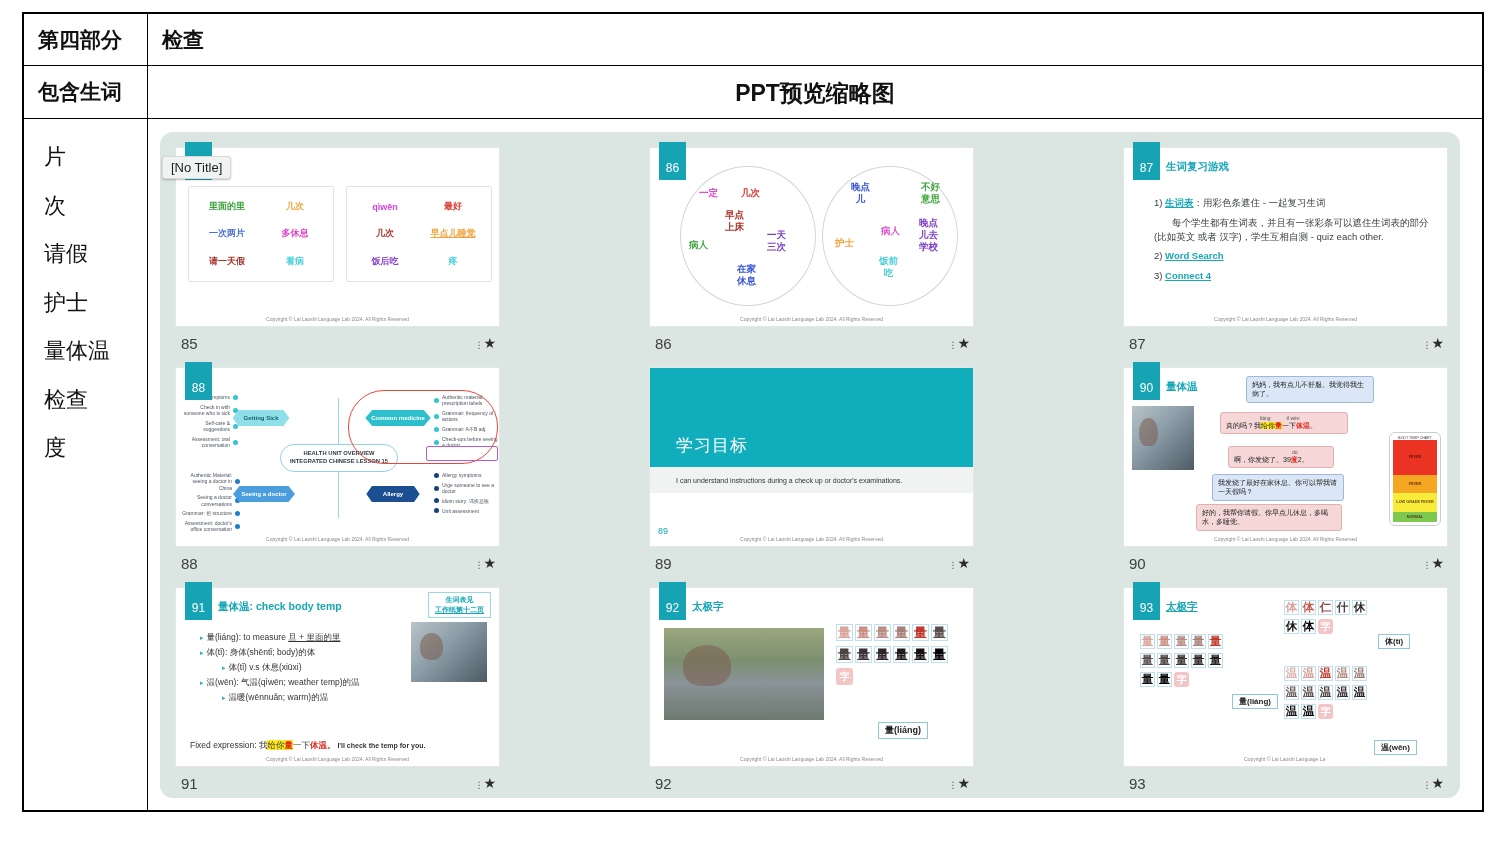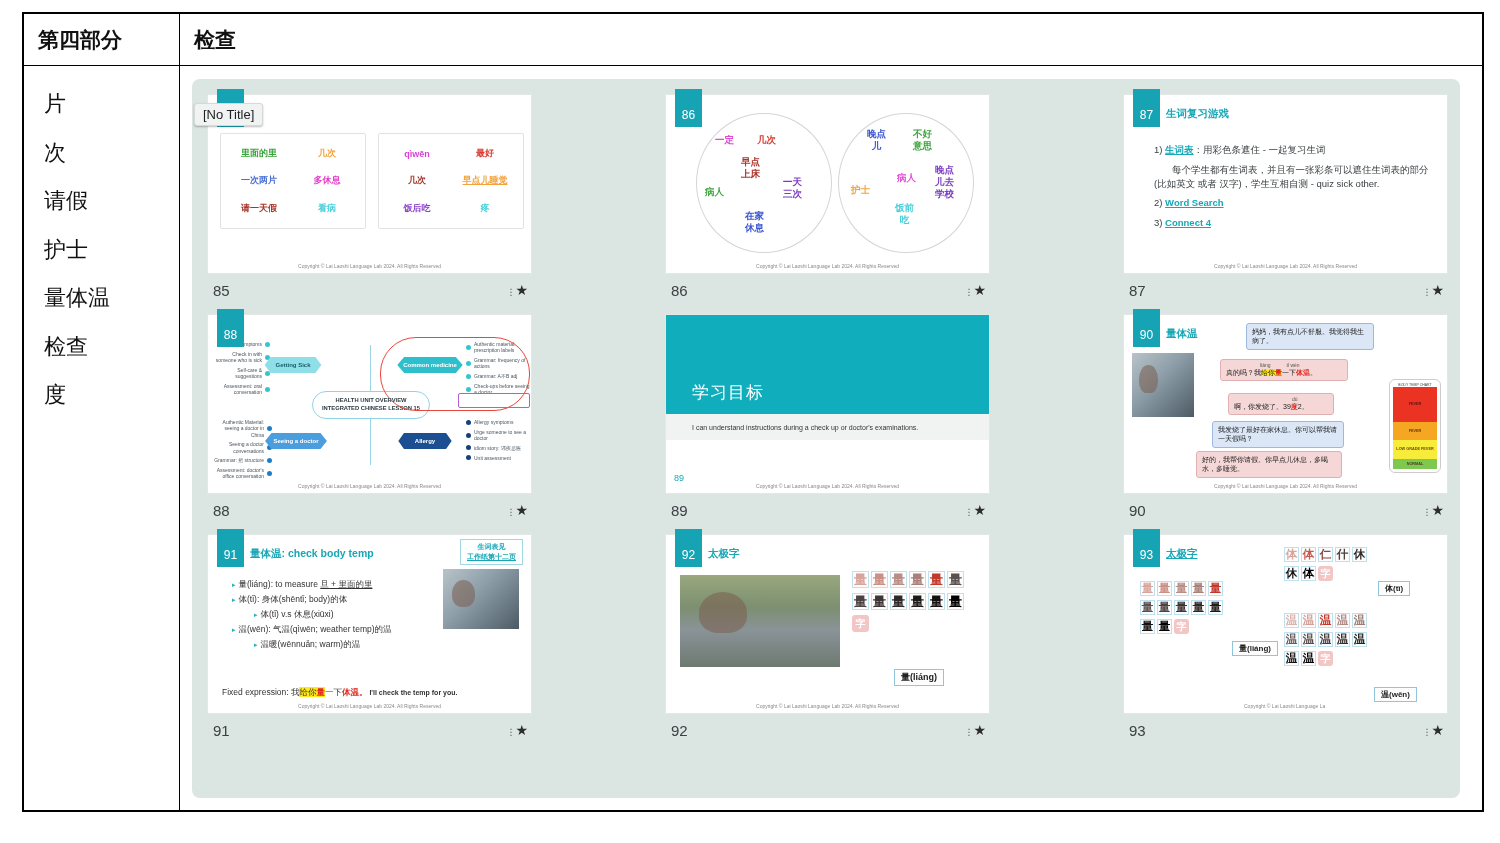--- a/index.html
+++ b/index.html
@@ -2,32 +2,32 @@
 <html><head>
 <meta charset="utf-8">
 <style>
   html,body{margin:0;padding:0;background:#fff;width:1500px;height:843px;
     font-family:"Liberation Sans","DejaVu Sans",sans-serif;}
   *{box-sizing:border-box;}
   .tbl{position:absolute;left:22px;top:12px;width:1462px;height:800px;
     border:2px solid #000;display:flex;flex-direction:column;}
   .trow{display:flex;border-bottom:1.5px solid #000;}
   .trow:last-child{border-bottom:none;flex:1;min-height:0;}
-  .c1{width:156px;border-right:1.5px solid #000;flex:none;}
+  .c1{width:124px;border-right:1.5px solid #000;flex:none;}
   .c2{flex:1;min-width:0;}
   .hcell{font-weight:bold;font-size:21px;color:#111;padding:12px 14px;}
   .r1{height:52px;}
   .r2{height:53px;}
   .center{text-align:center;font-size:23px;}
   .wordlist{padding:14px 0 0 20px;font-size:22px;color:#111;}
   .wordlist div{line-height:48.5px;}
   
   .panelwrap{position:relative;width:100%;height:100%;}
   .panel{position:absolute;left:12px;top:13px;right:22px;bottom:12px;
-    background:#dbe5e1;border-radius:8px;
+    background:#dbe5e1;border-radius:13px;
     display:grid;grid-template-columns:repeat(3,325px);
     justify-content:space-between;align-content:start;
     padding:15px 12px 0 15px;row-gap:14px;}
   .thumb{width:325px;}
   .card{position:relative;width:325px;height:180px;background:#fff;
     border:1px solid #e3e7e6;overflow:visible;}
   .chip{position:absolute;left:9px;top:-6px;width:27px;height:38px;background:#16a3b4;
     color:#fff;font-size:12px;display:flex;align-items:flex-end;justify-content:center;
     padding-bottom:5px;z-index:3;}
   .foot{display:flex;justify-content:space-between;align-items:center;
@@ -52,21 +52,21 @@
   .circle{position:absolute;width:136px;height:140px;border:1px solid #d5d5d5;border-radius:50%;}
   .cirL{left:30px;top:18px;}
   .cirR{left:172px;top:18px;}
   .cir span{position:absolute;font-size:9.5px;font-weight:bold;white-space:pre-line;
     text-align:center;line-height:1.25;}
   .cirL span:nth-child(1){left:18px;top:20px;}
   .cirL span:nth-child(2){left:60px;top:20px;}
   .cirL span:nth-child(3){left:44px;top:42px;}
   .cirL span:nth-child(4){left:8px;top:72px;}
   .cirL span:nth-child(5){left:86px;top:62px;}
-  .cirL span:nth-child(6){left:48px;top:96px;}
+  .cirL span:nth-child(6){left:56px;top:96px;}
   .cirR span:nth-child(1){left:28px;top:14px;}
   .cirR span:nth-child(2){left:74px;top:14px;}
   .cirR span:nth-child(3){left:58px;top:58px;}
   .cirR span:nth-child(4){left:96px;top:50px;}
   .cirR span:nth-child(5){left:12px;top:70px;}
   .cirR span:nth-child(6){left:56px;top:88px;}
   
   .s87body{position:absolute;left:30px;top:48px;right:14px;font-size:9.5px;color:#3c4043;line-height:1.45;}
   .s87body p{margin:0 0 6px 0;}
   .tlink{color:#17a7b6;text-decoration:underline;font-weight:bold;cursor:pointer;}
@@ -138,20 +138,24 @@
 </head>
 <body>
 
 <div class="tbl">
 
   <div class="trow r1">
     <div class="c1 hcell">第四部分</div>
     <div class="c2 hcell">检查</div>
   </div>
 
+  <div class="trow r2">
+    <div class="c1 hcell">包含生词</div>
+    <div class="c2 hcell center">PPT预览缩略图</div>
+  </div>
 
   <div class="trow">
     <div class="c1">
       <div class="wordlist">
           <div>片</div>
           <div>次</div>
           <div>请假</div>
           <div>护士</div>
           <div>量体温</div>
           <div>检查</div>
@@ -201,21 +205,21 @@
 上床</span>
                   <span style="color: rgb(58, 162, 58);">病人</span>
                   <span style="color: rgb(123, 63, 196);">一天
 三次</span>
                   <span style="color: rgb(58, 85, 212);">在家
 休息</span>
                 </div>
             <div class="circle cirR cir">
                   <span style="color: rgb(58, 85, 212);">晚点
 儿</span>
-                  <span style="color: rgb(58, 162, 58);">不好
+                  <span style="color: rgb(58, 162, 58); margin-left: 24px;">不好
 意思</span>
                   <span style="color: rgb(224, 74, 212);">病人</span>
                   <span style="color: rgb(123, 63, 196);">晚点
 儿去
 学校</span>
                   <span style="color: rgb(242, 163, 60);">护士</span>
                   <span style="color: rgb(73, 207, 217);">饭前
 吃</span>
                 </div>
             <div class="cpy">Copyright © Lai Laoshi Language Lab 2024. All Rights Reserved</div>
@@ -225,21 +229,21 @@
             <span class="fstar"><span class="dots">⋮</span><span>★</span></span>
           </div>
         </div>
 
         <div class="thumb">
           <div class="card">
             <div class="chip">87</div>
             <div class="stitle">生词复习游戏</div>
             <div class="s87body">
               <p><span>1) </span><span class="tlink">生词表</span><span>：用彩色条遮住 - 一起复习生词</span></p>
-              <p class="indent">每个学生都有生词表，并且有一张彩条可以遮住生词表的部分(比如英文 或者 汉字)，学生互相自测 - quiz sick other.</p>
+              <p class="indent">每个学生都有生词表，并且有一张彩条可以遮住生词表的部分(比如英文 或者 汉字)，学生互相自测 - quiz each other.</p>
               <p><span>2) </span><span class="tlink">Word Search</span></p>
               <p><span>3) </span><span class="tlink">Connect 4</span></p>
             </div>
             <div class="cpy">Copyright © Lai Laoshi Language Lab 2024. All Rights Reserved</div>
           </div>
           <div class="foot">
             <span class="fnum">87</span>
             <span class="fstar"><span class="dots">⋮</span><span>★</span></span>
           </div>
         </div>

